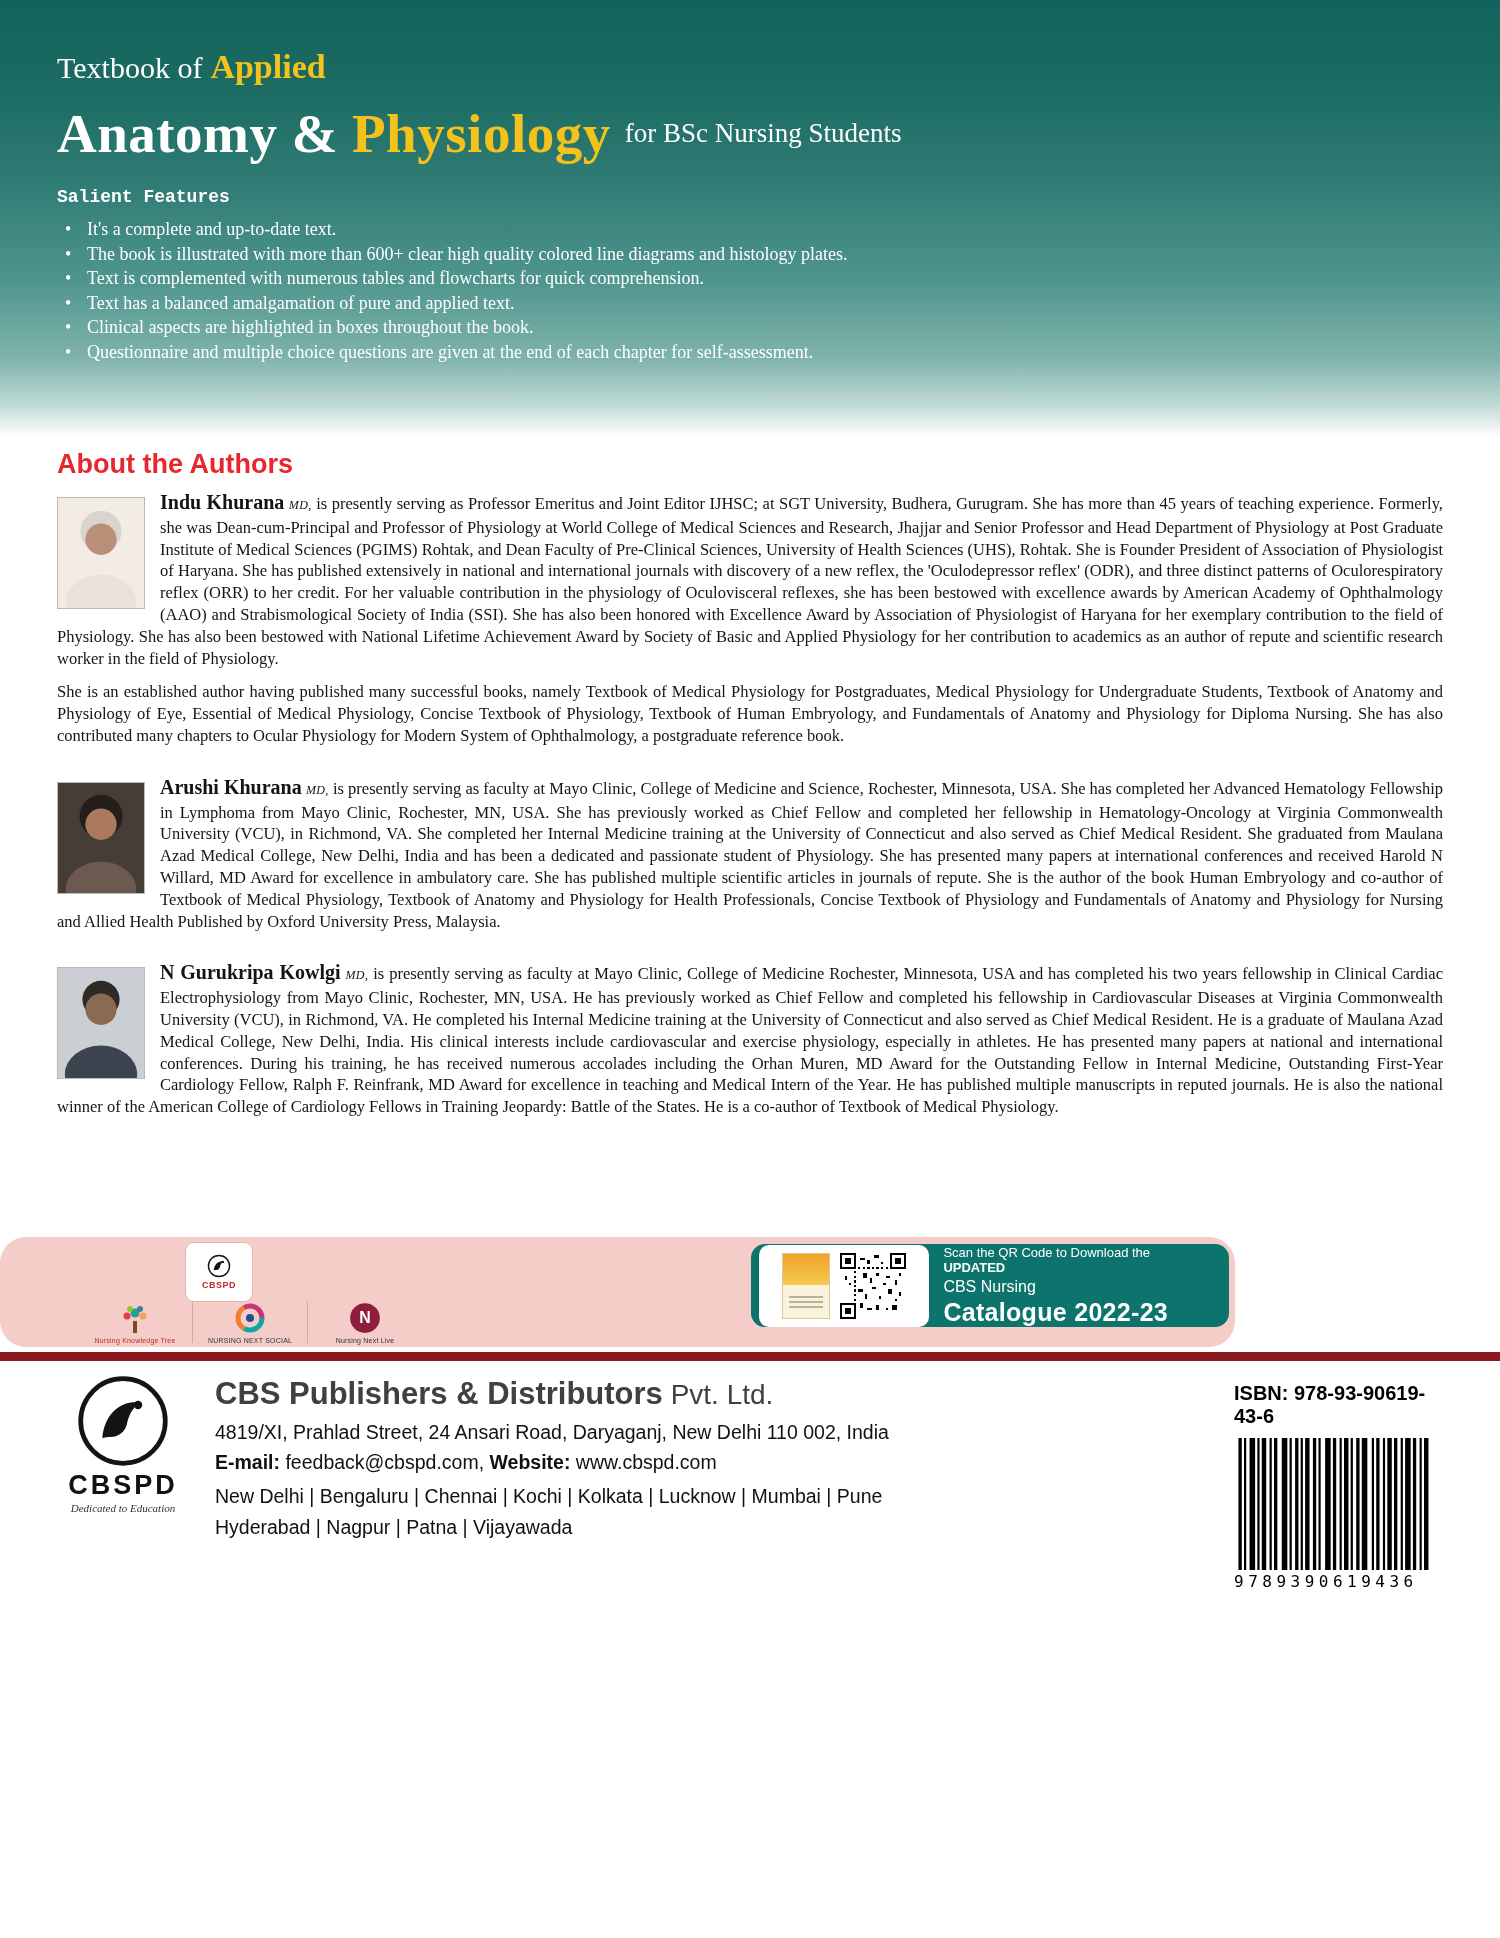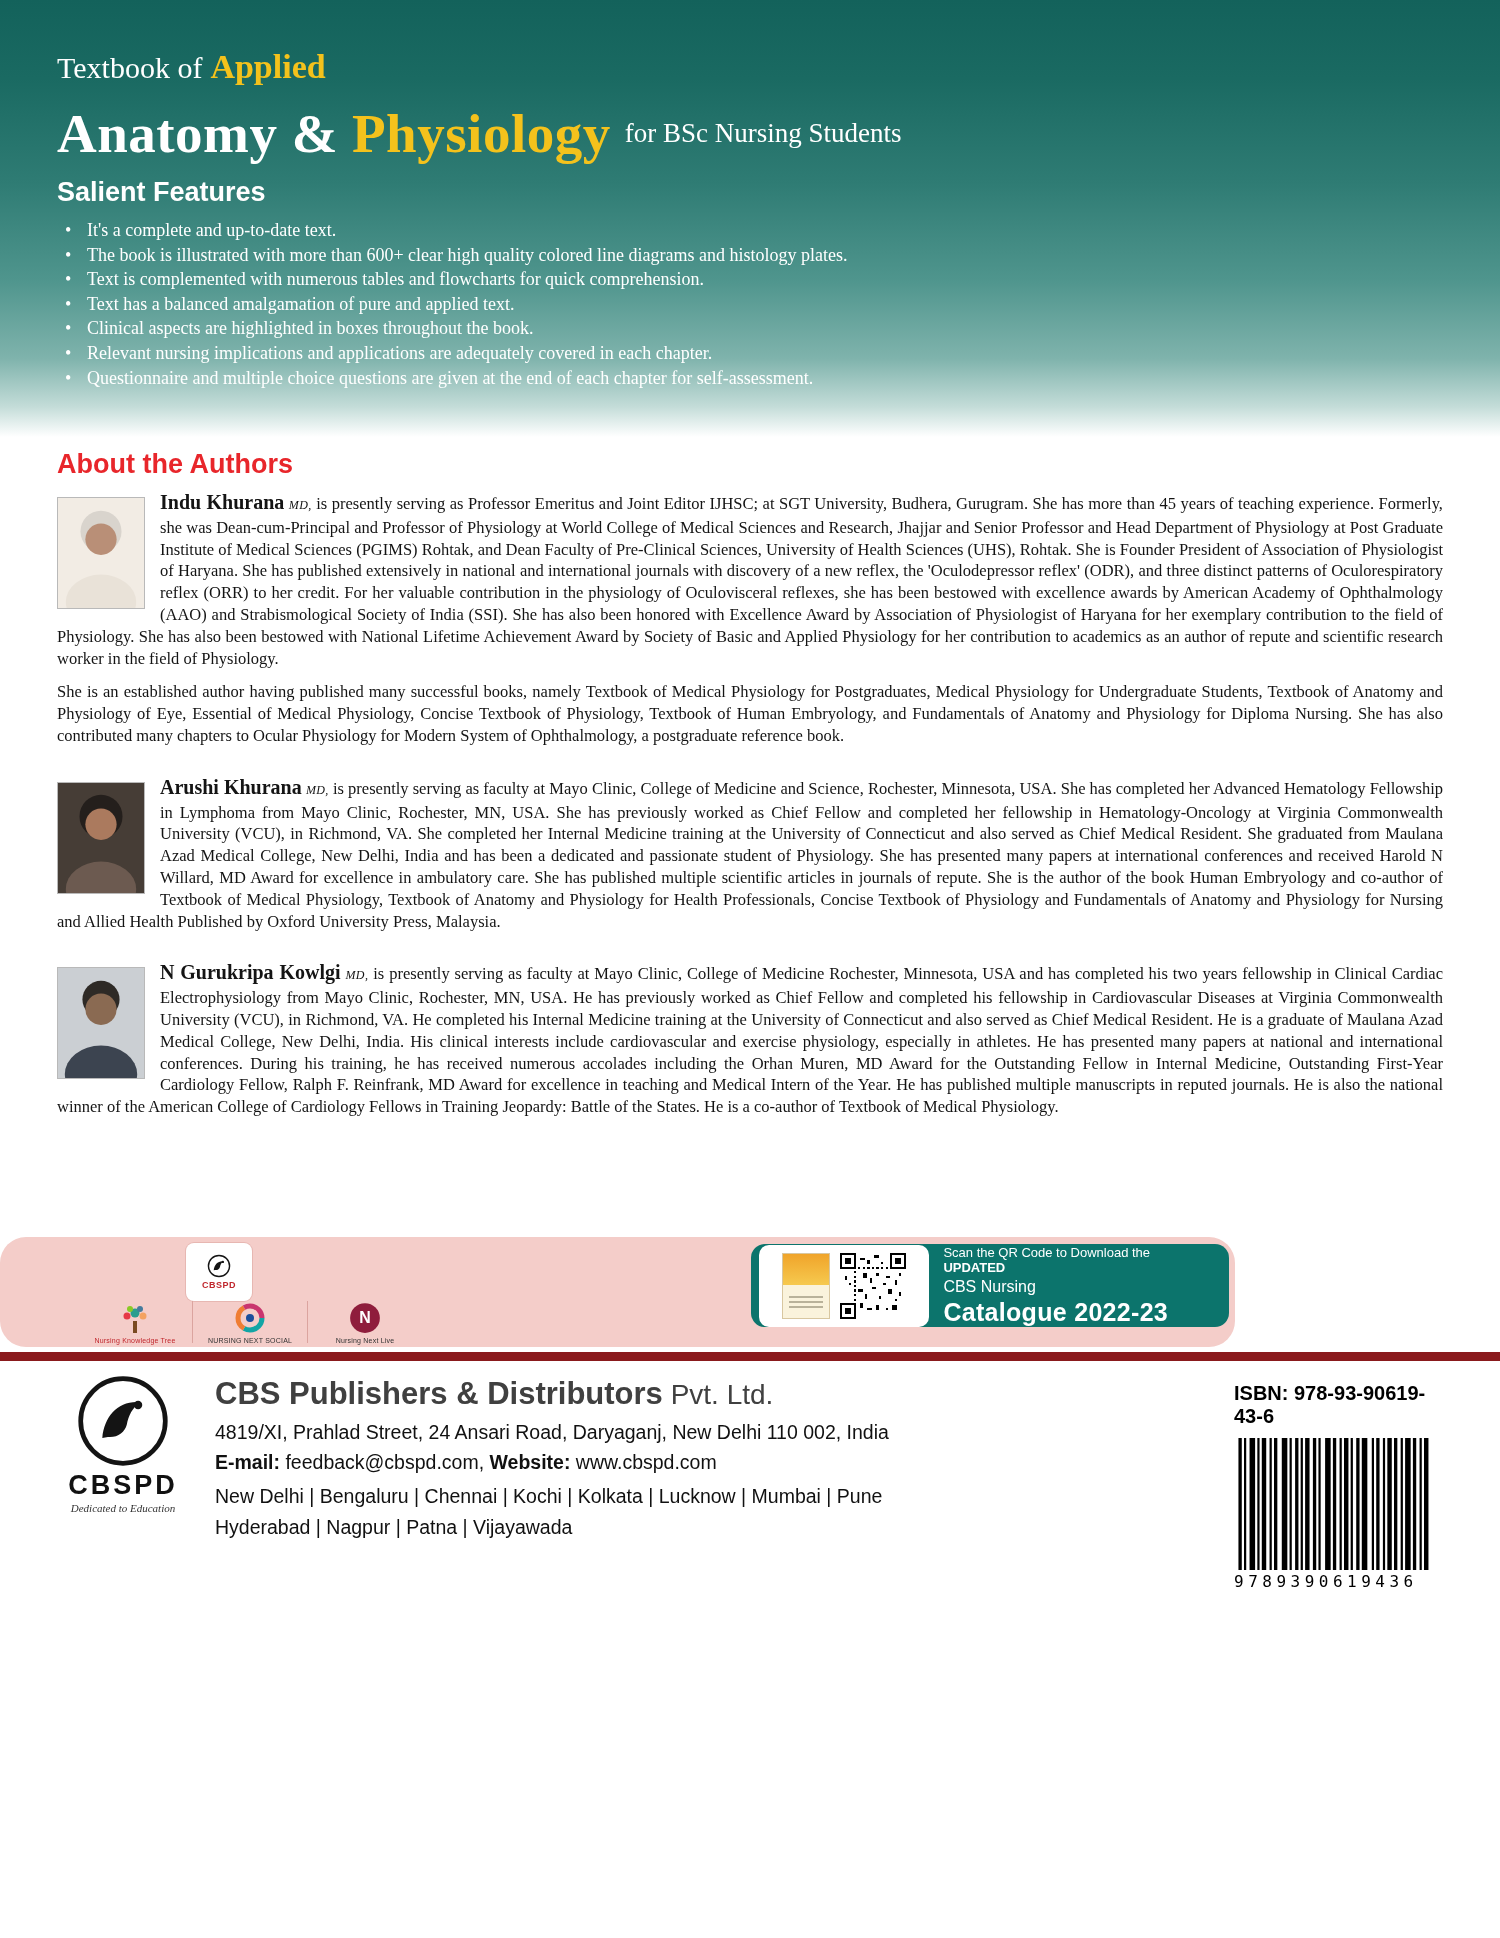--- a/index.html
+++ b/index.html
@@ -12,21 +12,21 @@
     height: 437px;
     background: linear-gradient(180deg, #13625b 0%, #1a6a62 18%, #2f7c74 42%, #4f958d 64%, #7fb3ac 82%, #c3dcd8 93%, #ffffff 100%);
     padding: 48px 57px 0;
   }
   .title-line1 { font-size: 30px; color: #fff; }
   .title-line1 .applied { color: #f4c21c; font-weight: bold; font-size: 34px; margin-left: 8px; }
   .title-line2 { margin-top: 16px; display: flex; align-items: center; font-family: Liberation Serif, serif; }
   .title-main { font-size: 55px; font-weight: bold; color: #fff; letter-spacing: .5px; }
   .title-main.yellow { color: #f4c21c; margin-left: 14px; }
   .title-sub { font-size: 27px; color: #fff; margin-left: 14px; font-weight: normal; }
-  .features-heading { margin-top: 12px; font-family: Liberation Sans, sans-serif; font-weight: bold; font-size: 27px; color: #fff; }
+  .features-heading { margin-top: 22px; font-family: Liberation Mono, monospace; font-weight: bold; font-size: 18px; color: #fff; }
   ul.features { list-style: none; margin: 10px 0 0; padding: 0; }
   ul.features li { position: relative; padding-left: 30px; font-size: 18px; line-height: 24.6px; color: #fff; }
   ul.features li::before { content: "•"; position: absolute; left: 8px; }
 
   
   .about { padding: 8px 57px 0; }
   .about-heading { font-family: "Liberation Sans", sans-serif; font-size: 27px; font-weight: bold; color: #e8262b; margin: 4px 0 12px; }
   .author { overflow: hidden; font-size: 16.5px; line-height: 21.8px; text-align: justify; margin-bottom: 30px; }
   .author .photo { float: left; width: 88px; height: 112px; margin: 5px 15px 2px 0; border: 1px solid #b9b9b9; background: #ddd; }
   .photo svg { display: block; width: 100%; height: 100%; }
@@ -97,21 +97,20 @@
       <span class="title-main yellow">Physiology</span>
       <span class="title-sub">for BSc Nursing Students</span>
     </div>
     <div class="features-heading">Salient Features</div>
     <ul class="features">
       <li>It's a complete and up-to-date text.</li>
       <li>The book is illustrated with more than 600+ clear high quality colored line diagrams and histology plates.</li>
       <li>Text is complemented with numerous tables and flowcharts for quick comprehension.</li>
       <li>Text has a balanced amalgamation of pure and applied text.</li>
       <li>Clinical aspects are highlighted in boxes throughout the book.</li>
-      <li>Relevant nursing implications and applications are adequately covered in each chapter.</li>
       <li>Questionnaire and multiple choice questions are given at the end of each chapter for self-assessment.</li>
     </ul>
   </div>
 
   <div class="about">
     <div class="about-heading">About the Authors</div>
 
     <div class="author">
       <div class="photo">
         <svg viewBox="0 0 88 112" preserveAspectRatio="none" aria-hidden="true">

